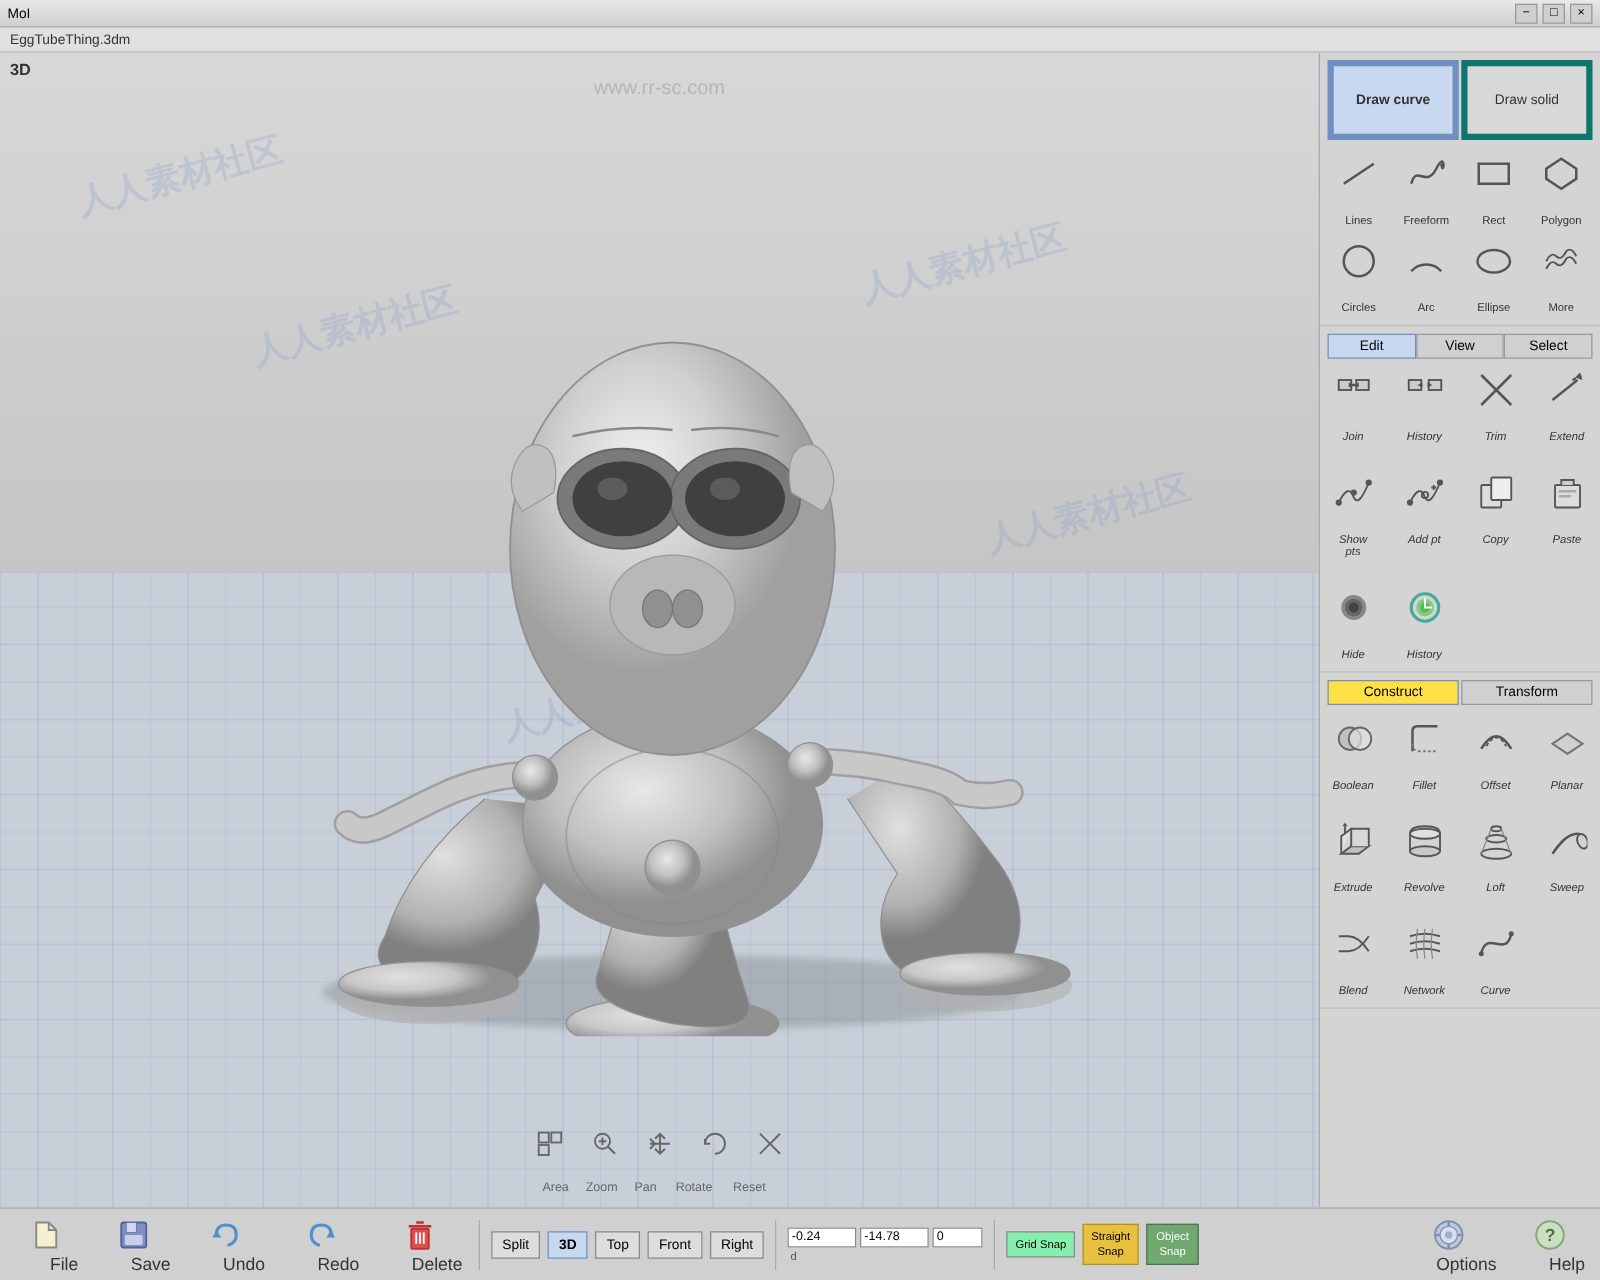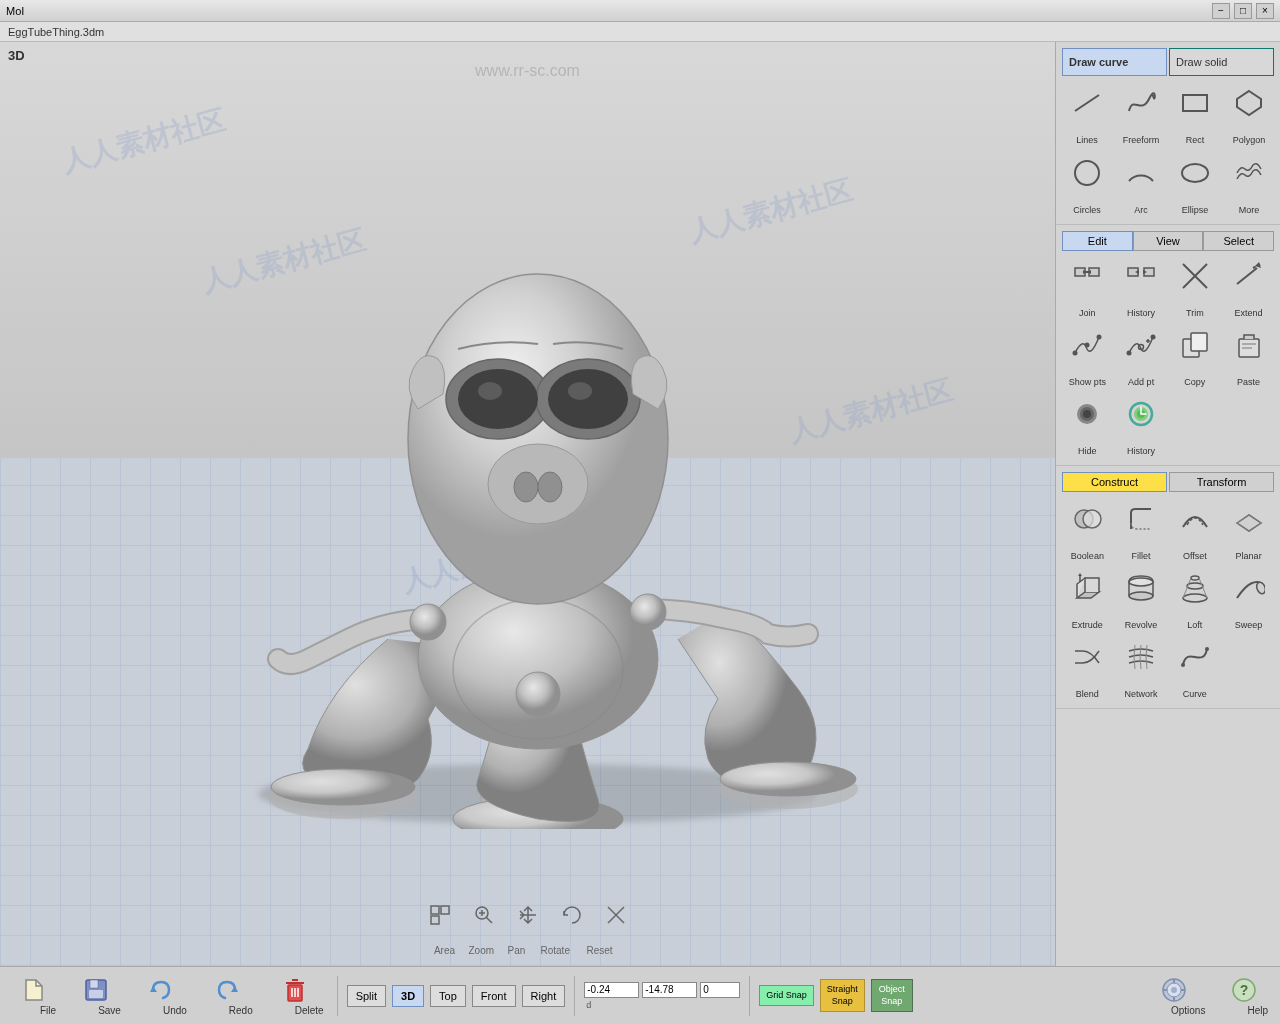--- a/index.html
+++ b/index.html
@@ -130,24 +130,25 @@
     }
 
     .tab-row {
       display: flex;
       gap: 2px;
       margin-bottom: 6px;
     }
 
     .tab-btn {
       flex: 1;
-      padding: 7px 6px;
+      padding: 21px 6px;
       font-size: 11px;
-      border: 1px solid #0f766e;
+      border: 5px solid #0f766e;
       cursor: pointer;
+      text-align: center;
       background: #d8d8d8;
       color: #333;
     }
 
     .tab-btn.active {
       background: #c8d8f0;
       border-color: #7090c0;
       font-weight: bold;
     }
 
@@ -196,21 +197,22 @@
     }
 
     .section-tab.active {
       background: #c8d8f0;
       border-color: #7090c0;
     }
 
     .tool-grid-3 {
       display: grid;
       grid-template-columns: repeat(4, 1fr);
-      gap: 3px;
+      gap: 16px;
+      font-style: italic;
     }
 
     .construct-tabs { display: flex; gap: 2px; margin-bottom: 6px; }
     .construct-tab {
       flex: 1; padding: 3px 4px;
       font-size: 11px; border: 1px solid #999;
       cursor: pointer; text-align: center;
       background: #d0d0d0;
     }
     .construct-tab.active { background: #fde047; border-color: #7090c0; }
@@ -235,21 +237,21 @@
       min-width: 36px;
     }
 
     .bottom-tool-btn .icon {
       width: 30px; height: 30px;
       display: flex; align-items: center; justify-content: center;
       font-size: 20px;
     }
 
     .bottom-tool-btn .label {
-      font-size: 10px;
+      font-size: 14px;
       color: #333;
       text-align: center;
       padding-left: 28px;
     }
 
     .view-btn {
       padding: 4px 8px;
       font-size: 11px;
       border: 1px solid #888;
       background: #ddd;

